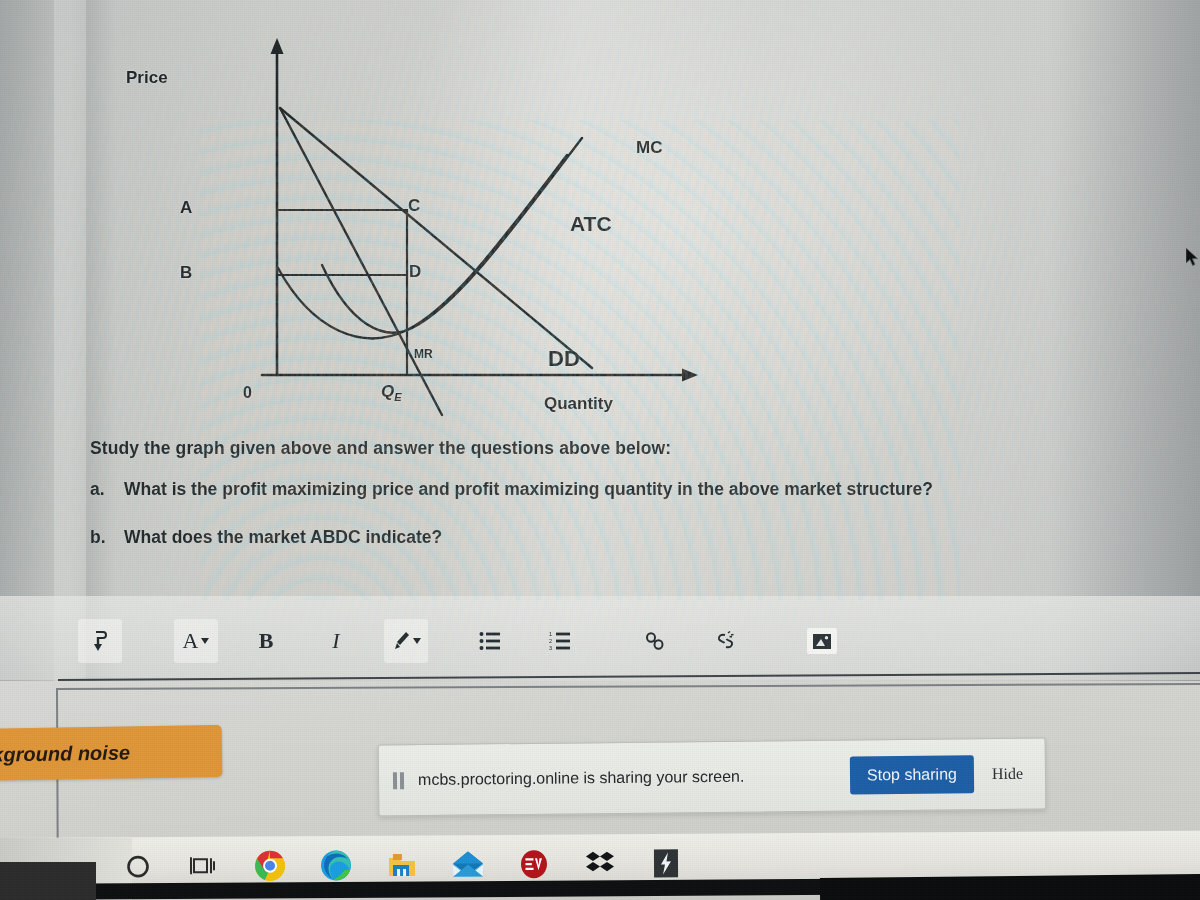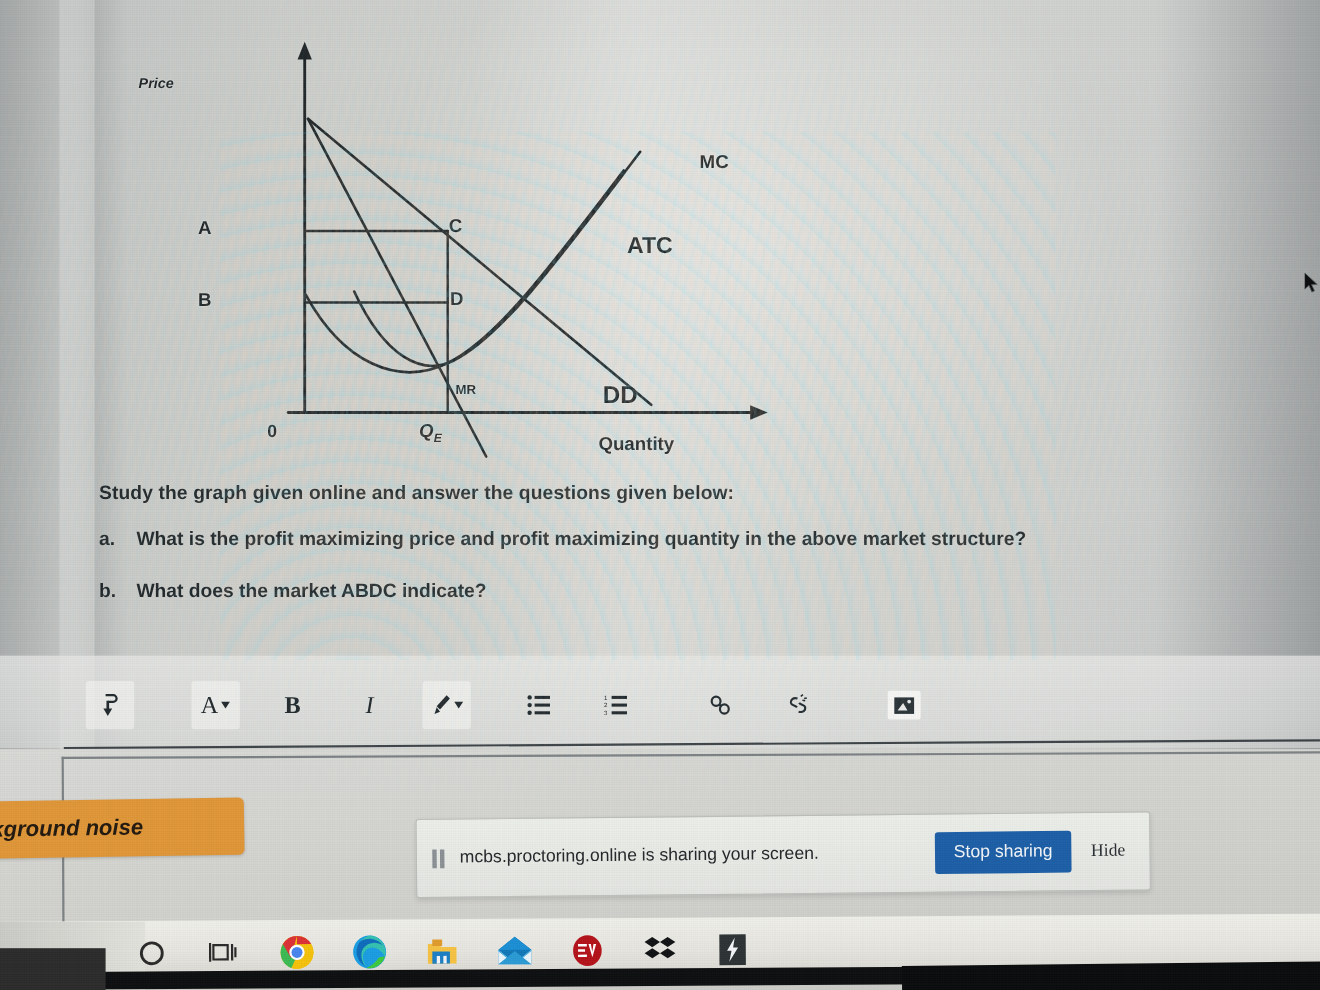--- a/index.html
+++ b/index.html
@@ -104,21 +104,21 @@
   }
   .graph-svg { display: block; }
   .glabel {
     position: absolute;
     font-family: "Liberation Sans", sans-serif;
     font-weight: bold;
     color: #1d2326;
     white-space: nowrap;
     text-shadow: 0 0 2px rgba(255,255,255,.55);
   }
-  .glabel.price   { left: 14px;  top: 38px;  font-size: 13px; font-style: italic; }
+  .glabel.price   { left: 14px;  top: 38px;  font-size: 17px; }
   .glabel.mc      { left: 524px; top: 108px; font-size: 17px; }
   .glabel.atc     { left: 458px; top: 182px; font-size: 21px; }
   .glabel.a       { left: 68px;  top: 168px; font-size: 17px; }
   .glabel.b       { left: 68px;  top: 233px; font-size: 17px; }
   .glabel.c       { left: 296px; top: 166px; font-size: 17px; }
   .glabel.d       { left: 297px; top: 232px; font-size: 17px; }
   .glabel.mr      { left: 302px; top: 317px; font-size: 12px; }
   .glabel.dd      { left: 436px; top: 316px; font-size: 22px; }
   .glabel.zero    { left: 131px; top: 354px; font-size: 16px; }
   .glabel.qe      { left: 269px; top: 352px; font-size: 17px; font-style: italic; }
@@ -372,21 +372,21 @@
       <div class="glabel mr">MR</div>
       <div class="glabel a">A</div>
       <div class="glabel b">B</div>
       <div class="glabel c">C</div>
       <div class="glabel d">D</div>
       <div class="glabel zero">0</div>
       <div class="glabel qe"><span>Q</span><sub>E</sub></div>
       <div class="glabel quantity">Quantity</div>
     </div>
 
-    <div class="q-intro">Study the graph given online and answer the questions given below:</div>
+    <div class="q-intro">Study the graph given above and answer the questions above below:</div>
 
     <div class="q-item qa">
       <span class="q-marker">a.</span>
       <span>What is the profit maximizing price and profit maximizing quantity in the above market structure?</span>
     </div>
     <div class="q-item qb">
       <span class="q-marker">b.</span>
       <span>What does the market ABDC indicate?</span>
     </div>
   </div>

